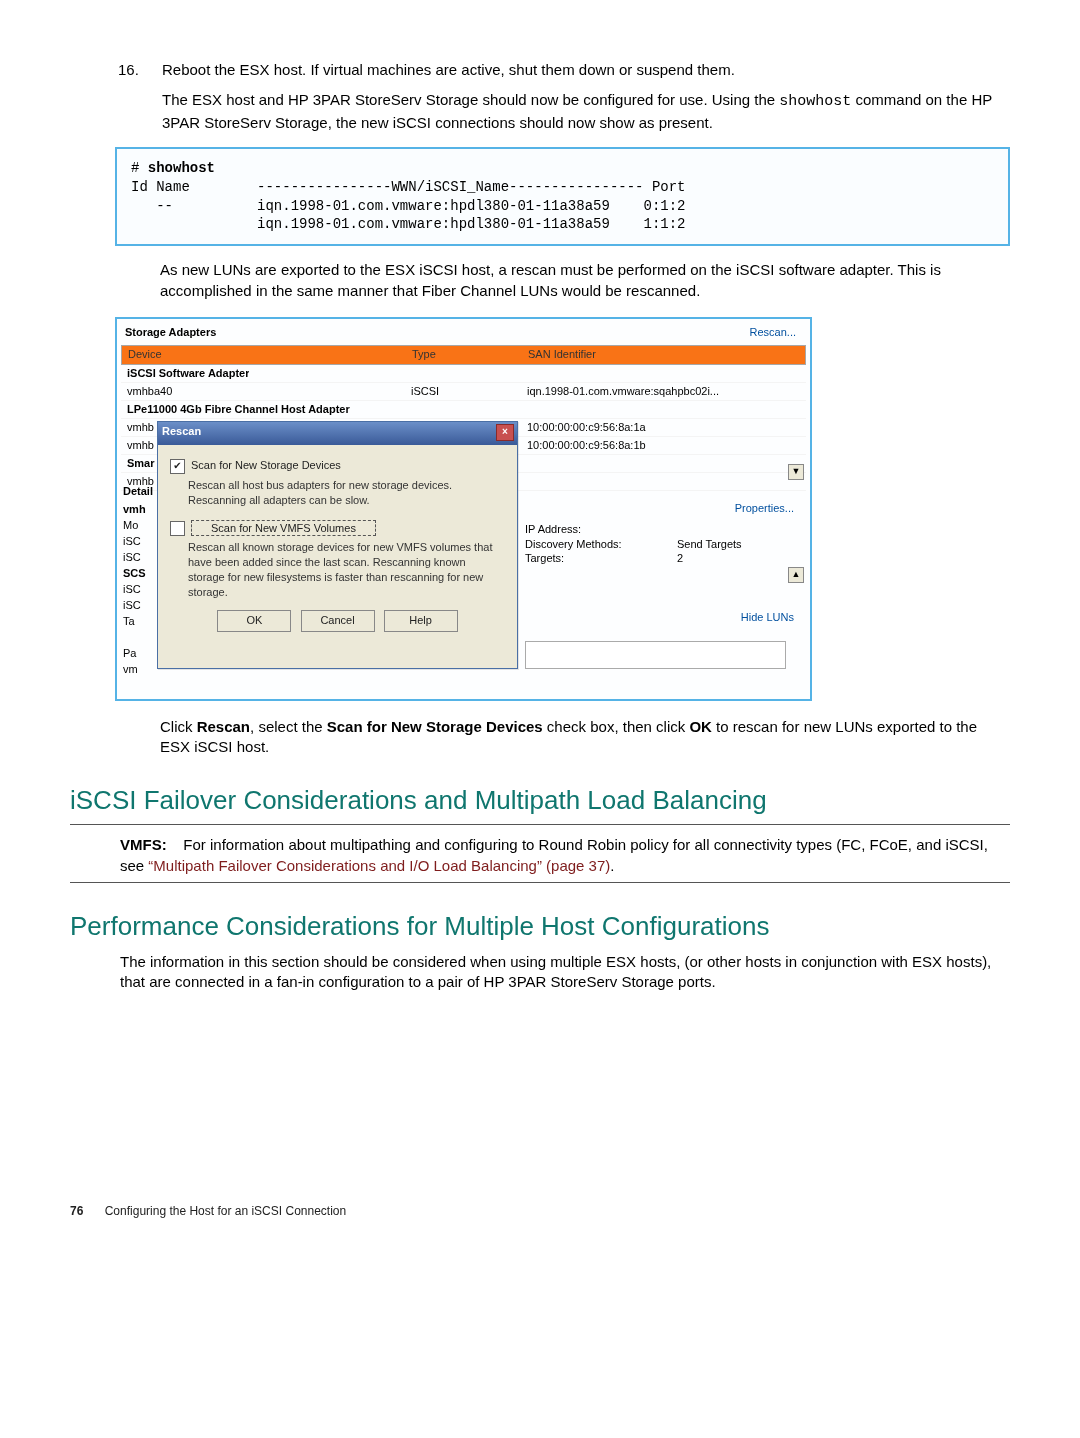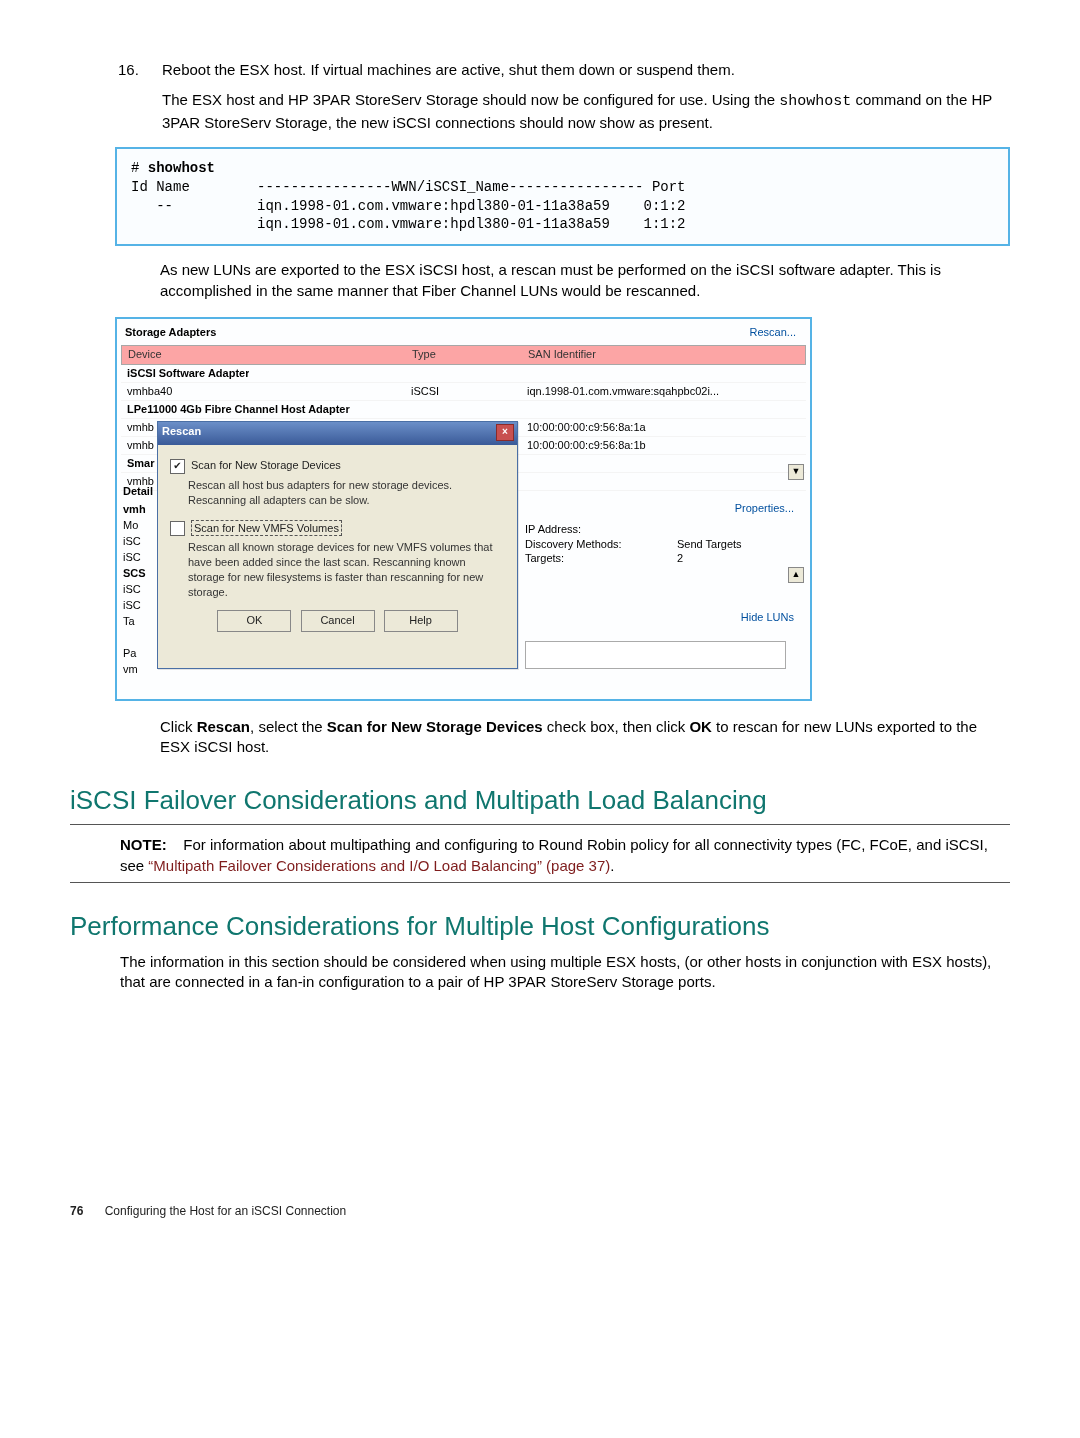--- a/index.html
+++ b/index.html
@@ -10,39 +10,39 @@
   .step-body{margin-left:42px;}
   .para{margin:10px 0;}
   .mono{font-family:"Courier New",monospace;}
   .cli{border:2px solid #55b3e6;background:#fafdff;margin:14px 0 14px 45px;padding:10px 14px;font-family:"Courier New",monospace;font-size:14px;white-space:pre;line-height:1.35;}
   .cli .b{font-weight:bold;}
   .shot{border:2px solid #55b3e6;background:#fdfeff;margin:16px 0 16px 45px;width:697px;box-sizing:border-box;position:relative;font-family:Tahoma,Arial,sans-serif;font-size:11px;color:#000;}
   .shot-inner{position:relative;height:380px;}
   .sa-title{position:absolute;left:8px;top:6px;font-weight:bold;color:#000;}
   .sa-rescan{position:absolute;right:14px;top:6px;color:#004f9e;}
   .sa-table{position:absolute;left:4px;top:26px;right:4px;}
-  .thead{border:1px solid #a7a7a7;background:#fca5a5;height:18px;position:relative;}
+  .thead{border:1px solid #a7a7a7;background:#f97316;height:18px;position:relative;}
   .th{position:absolute;top:1px;font-size:11px;color:#333;}
   .trow,.tsub{position:relative;height:17px;border-bottom:1px solid #f4f4f4;}
   .tsub{font-weight:bold;}
   .tc{position:absolute;top:1px;white-space:nowrap;overflow:hidden;}
   .scroll-up{position:absolute;right:6px;top:26px;width:14px;height:14px;background:#ece9d8;border:1px solid #888;font-size:9px;text-align:center;line-height:12px;}
   .scroll-dn{position:absolute;right:6px;top:145px;width:14px;height:14px;background:#ece9d8;border:1px solid #888;font-size:9px;text-align:center;line-height:12px;}
   .details-lbl{position:absolute;left:6px;top:165px;font-weight:bold;}
   .left-col{position:absolute;left:6px;top:182px;width:36px;font-size:11px;line-height:16px;}
   .left-col b{font-weight:bold;}
   .dlg{position:absolute;left:40px;top:102px;width:359px;height:246px;border:1px solid #4a6fa5;background:#ece9d8;box-shadow:1px 1px 0 rgba(0,0,0,.1);}
   .dlg-title{background:linear-gradient(#6b8fc8,#3a5a98);color:#fff;height:19px;padding:2px 4px;font-weight:bold;font-size:11px;position:relative;}
   .dlg-close{position:absolute;right:3px;top:2px;width:16px;height:15px;background:#c85050;border:1px solid #8a2a2a;color:#fff;font-size:10px;text-align:center;line-height:13px;font-weight:bold;}
   .dlg-body{padding:10px 12px 8px 12px;font-size:11px;color:#222;}
   .dlg-line{margin:3px 0;display:flex;align-items:flex-start;gap:6px;}
   .chk{width:13px;height:13px;border:1px solid #666;background:#fff;display:inline-block;margin-top:1px;flex:0 0 auto;}
   .chk.checked::after{content:"✔";display:block;font-size:10px;line-height:11px;text-align:center;}
   .dlg-desc{margin:4px 0 10px 18px;color:#333;}
-  .optlabel{border:1px dashed #555;padding:0 2px;}
+  .optlabel{border:1px dashed #555;padding:0 19px;}
   .dlg-btn{display:inline-block;width:72px;height:20px;border:1px solid #888;background:#ece9d8;text-align:center;line-height:19px;font-size:11px;margin:0 3px;}
   .dlg-btns{text-align:center;}
   .right-panel{position:absolute;left:408px;top:182px;right:16px;font-size:11px;}
   .props{color:#004f9e;text-align:right;margin-bottom:6px;}
   .kv{display:flex;gap:32px;}
   .kv .k{width:120px;}
   .hide{color:#004f9e;text-align:right;margin-top:44px;}
   .path-box{position:absolute;left:408px;top:322px;right:24px;height:26px;border:1px solid #aaa;background:#fff;}
   .tri{position:absolute;right:6px;top:248px;width:14px;height:14px;background:#ece9d8;border:1px solid #888;font-size:9px;text-align:center;line-height:12px;}
   h2{font-family:Arial,Helvetica,sans-serif;font-weight:400;color:#0f766e;font-size:26px;margin:26px 0 6px 0;}
@@ -176,21 +176,21 @@
     </div>
   </div>
 
   <div class="para" style="margin-left:90px">
     <span>Click </span><span class="bold">Rescan</span><span>, select the </span><span class="bold">Scan for New Storage Devices</span><span> check box, then click </span><span class="bold">OK</span><span> to rescan for new LUNs exported to the ESX iSCSI host.</span>
   </div>
 
   <h2>iSCSI Failover Considerations and Multipath Load Balancing</h2>
   <hr class="thin">
   <div class="note">
-    <b>NOTE:</b>&nbsp;&nbsp;&nbsp;
+    <b>VMFS:</b>&nbsp;&nbsp;&nbsp;
     <span>For information about multipathing and configuring to Round Robin policy for all connectivity types (FC, FCoE, and iSCSI, see </span><span class="link">“Multipath Failover Considerations and I/O Load Balancing” (page 37)</span><span>.</span>
   </div>
   <hr class="thin">
 
   <h2>Performance Considerations for Multiple Host Configurations</h2>
   <div class="section-txt">The information in this section should be considered when using multiple ESX hosts, (or other hosts in conjunction with ESX hosts), that are connected in a fan-in configuration to a pair of HP 3PAR StoreServ Storage ports.</div>
 
   <div class="footer">
     <span class="pn">76</span>
     <span>Configuring the Host for an iSCSI Connection</span>

